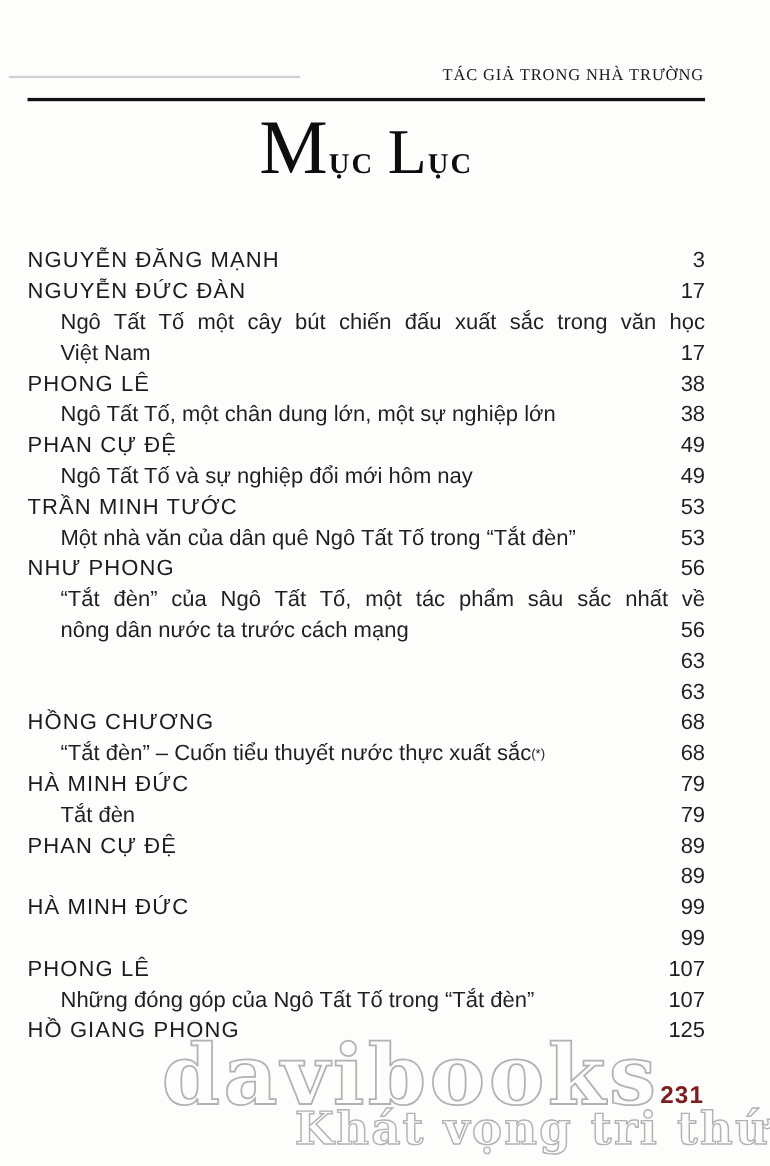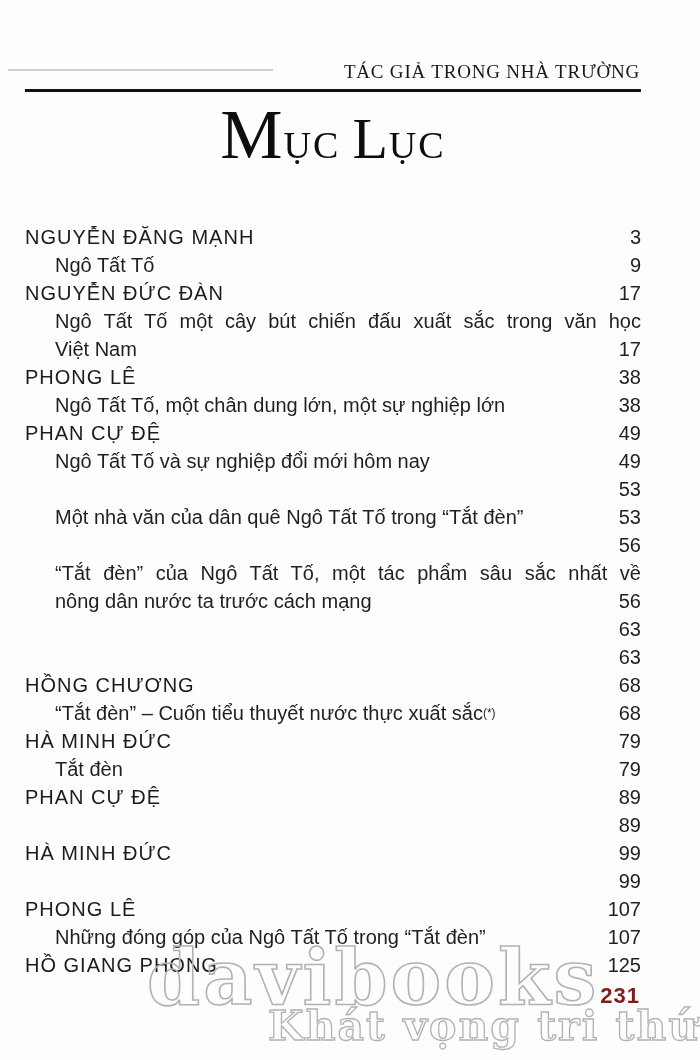--- a/index.html
+++ b/index.html
@@ -17,21 +17,21 @@
   .scan-artifact {
     position: absolute;
     left: 8px; top: 69px;
     width: 265px; height: 2px;
     background: #cfcfcf;
   }
   .running-title {
     position: absolute;
     top: 61px; right: 60px;
     font-family: "Liberation Serif", serif;
-    font-size: 19px;
+    font-size: 15px;
     letter-spacing: 0.8px;
     color: #181818;
     white-space: nowrap;
   }
   .header-rule {
     position: absolute;
     left: 25px; right: 59px;
     top: 89px; height: 3px;
     background: #121212;
   }
@@ -41,21 +41,21 @@
     top: 98px;
     height: 74px;
     text-align: center;
     font-family: "Liberation Serif", serif;
     font-weight: 400;
     color: #0d0d0d;
     line-height: 74px;
     white-space: nowrap;
   }
   .page-title .t-init1 { font-size: 70px; letter-spacing: 1px; }
-  .page-title .t-small { font-size: 38px; letter-spacing: 2px; }
+  .page-title .t-small { font-size: 26px; letter-spacing: 2px; font-weight: bold; }
   .page-title .t-sp    { display: inline-block; width: 12px; }
   .page-title .t-init2 { font-size: 58px; letter-spacing: 1px; }
 
   .toc {
     position: absolute;
     left: 25px; right: 59px;
     top: 223px;
   }
   .toc-entry { }
   .toc-row {
@@ -145,27 +145,20 @@
   </div>
 
   <div class="toc">
       <div class="toc-entry kind-author">
         <div class="toc-row last">
           <span class="toc-label">NGUYỄN ĐĂNG MẠNH</span>
           <span class="leader"></span>
           <span class="toc-page">3</span>
         </div>
       </div>
-      <div class="toc-entry kind-work">
-        <div class="toc-row last">
-          <span class="toc-label">Ngô Tất Tố</span>
-          <span class="leader"></span>
-          <span class="toc-page">9</span>
-        </div>
-      </div>
       <div class="toc-entry kind-author">
         <div class="toc-row last">
           <span class="toc-label">NGUYỄN ĐỨC ĐÀN</span>
           <span class="leader"></span>
           <span class="toc-page">17</span>
         </div>
       </div>
       <div class="toc-entry kind-work">
         <div class="toc-row wrap-first">Ngô Tất Tố một cây bút chiến đấu xuất sắc trong văn học</div>
         <div class="toc-row last">
@@ -197,33 +190,35 @@
       </div>
       <div class="toc-entry kind-work">
         <div class="toc-row last">
           <span class="toc-label">Ngô Tất Tố và sự nghiệp đổi mới hôm nay</span>
           <span class="leader"></span>
           <span class="toc-page">49</span>
         </div>
       </div>
       <div class="toc-entry kind-author">
         <div class="toc-row last">
+          <span class="toc-label">TRẦN MINH TƯỚC</span>
           <span class="leader"></span>
           <span class="toc-page">53</span>
         </div>
       </div>
       <div class="toc-entry kind-work">
         <div class="toc-row last">
           <span class="toc-label">Một nhà văn của dân quê Ngô Tất Tố trong “Tắt đèn”</span>
           <span class="leader"></span>
           <span class="toc-page">53</span>
         </div>
       </div>
       <div class="toc-entry kind-author">
         <div class="toc-row last">
+          <span class="toc-label">NHƯ PHONG</span>
           <span class="leader"></span>
           <span class="toc-page">56</span>
         </div>
       </div>
       <div class="toc-entry kind-work">
         <div class="toc-row wrap-first">“Tắt đèn” của Ngô Tất Tố, một tác phẩm sâu sắc nhất về</div>
         <div class="toc-row last">
           <span class="toc-label">nông dân nước ta trước cách mạng</span>
           <span class="leader"></span>
           <span class="toc-page">56</span>

